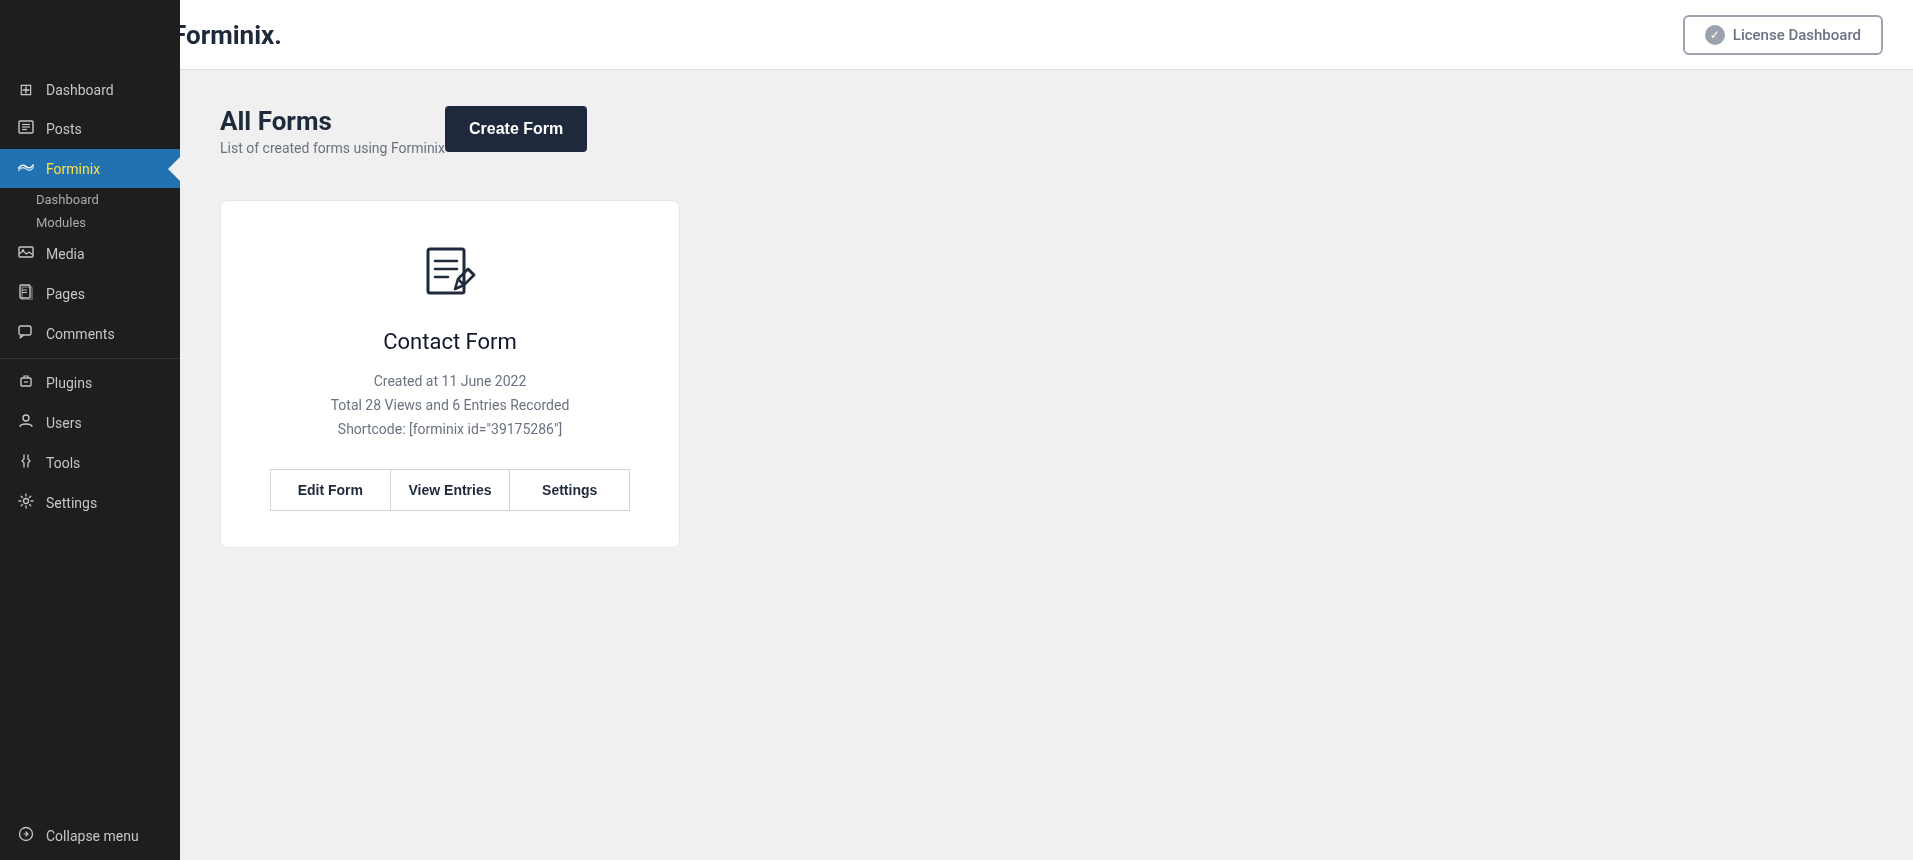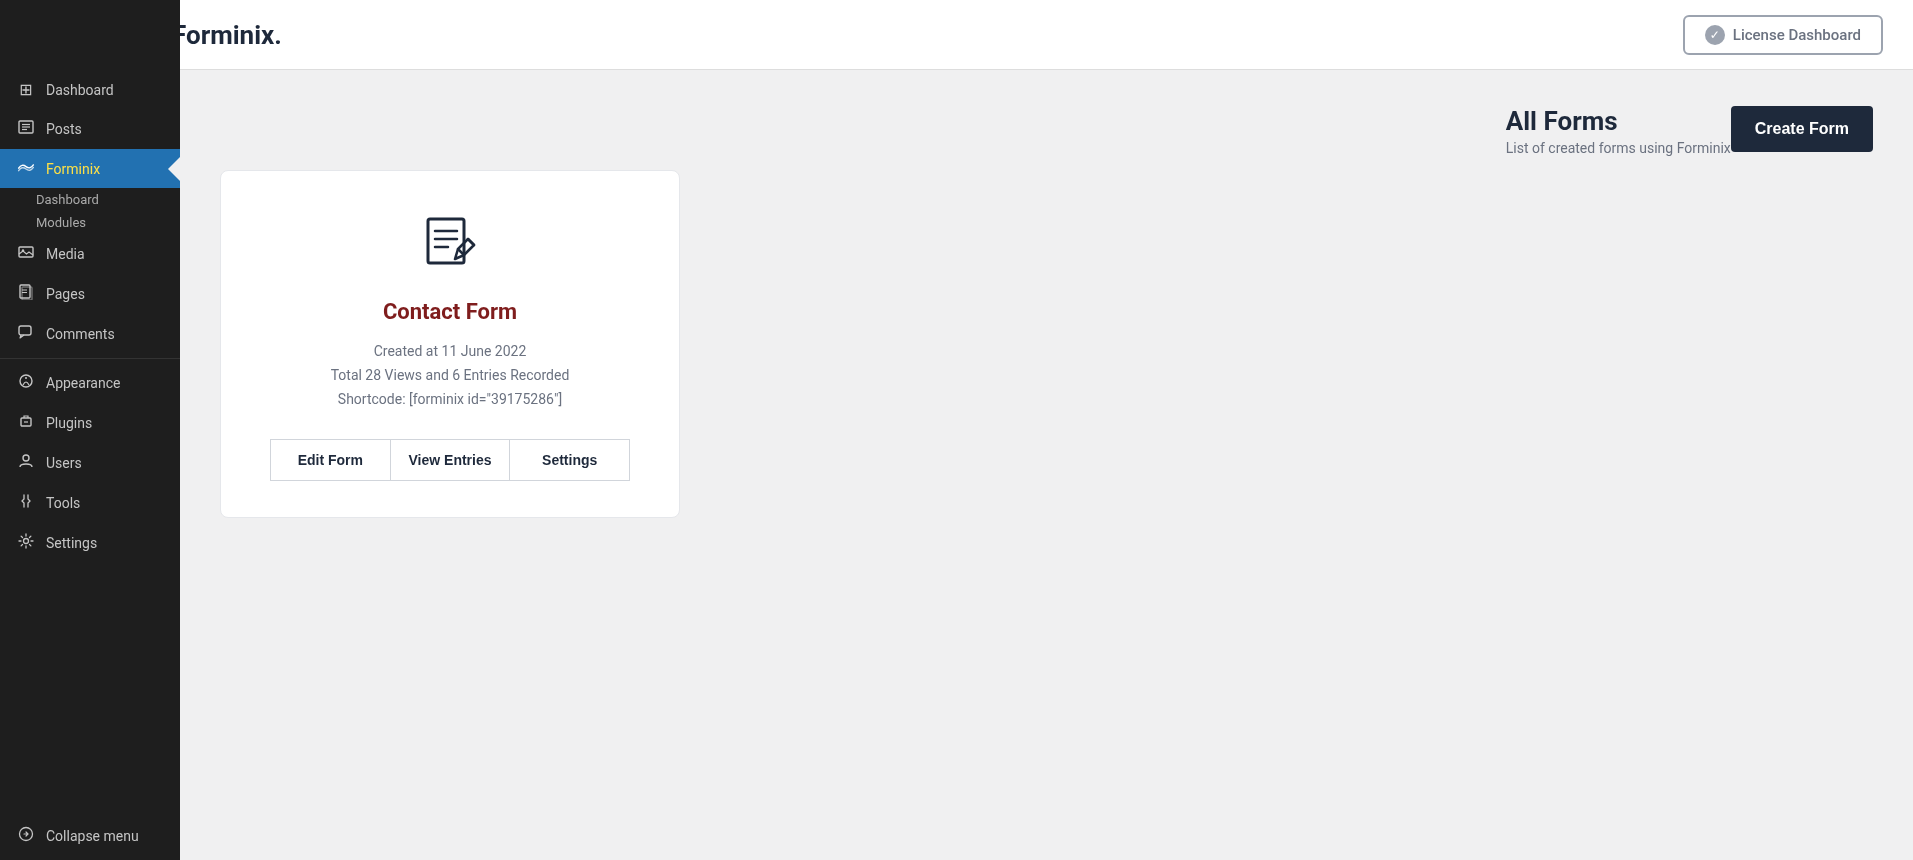--- a/index.html
+++ b/index.html
@@ -122,22 +122,22 @@
       padding: 36px 40px;
       flex: 1;
       overflow-y: auto;
       background: #f0f0f1;
       min-height: calc(860px - 70px);
     }
 
     .page-header {
       display: flex;
       align-items: flex-start;
-      justify-content: flex-end;
-      margin-bottom: 14px;
+      justify-content: flex-start;
+      margin-bottom: 44px;
     }
     .page-title-block h1 {
       font-size: 26px;
       font-weight: 700;
       color: #1e293b;
       margin-bottom: 4px;
     }
     .page-title-block p {
       font-size: 14px;
       color: #6b7280;
@@ -167,22 +167,22 @@
     }
     .form-card-icon {
       margin-bottom: 20px;
     }
     .form-card-icon svg {
       width: 64px;
       height: 64px;
     }
     .form-card h2 {
       font-size: 22px;
-      font-weight: 700;
-      color: #7f1d1d;
+      font-weight: 400;
+      color: #0f172a;
       margin-bottom: 16px;
     }
     .form-card .meta {
       font-size: 14px;
       color: #6b7280;
       line-height: 1.7;
       margin-bottom: 28px;
     }
     .card-actions {
       display: flex;
@@ -288,30 +288,20 @@
       <svg width="16" height="16" viewBox="0 0 16 16" fill="none">
         <rect x="1" y="2" width="12" height="9" rx="2" stroke="#c5c5c5" stroke-width="1.4" fill="none"></rect>
         <path d="M3 11 L2 14 L6 11" stroke="#c5c5c5" stroke-width="1.2" fill="none" stroke-linejoin="round"></path>
       </svg>
     </span>
     <span>Comments</span>
   </div>
 
   <div class="sidebar-divider"></div>
 
-  <div class="sidebar-item">
-    <span class="icon">
-      <svg width="16" height="16" viewBox="0 0 16 16" fill="none">
-        <circle cx="8" cy="8" r="6" stroke="#c5c5c5" stroke-width="1.4" fill="none"></circle>
-        <path d="M5 12 Q8 6 11 12" stroke="#c5c5c5" stroke-width="1.2" fill="none"></path>
-        <circle cx="8" cy="5" r="1" fill="#c5c5c5"></circle>
-      </svg>
-    </span>
-    <span>Appearance</span>
-  </div>
 
   <div class="sidebar-item">
     <span class="icon">
       <svg width="16" height="16" viewBox="0 0 16 16" fill="none">
         <rect x="3" y="5" width="10" height="8" rx="1" stroke="#c5c5c5" stroke-width="1.4" fill="none"></rect>
         <path d="M6 5 L6 3 L10 3 L10 5" stroke="#c5c5c5" stroke-width="1.2" fill="none"></path>
         <line x1="6" y1="9" x2="10" y2="9" stroke="#c5c5c5" stroke-width="1.2"></line>
       </svg>
     </span>
     <span>Plugins</span>

